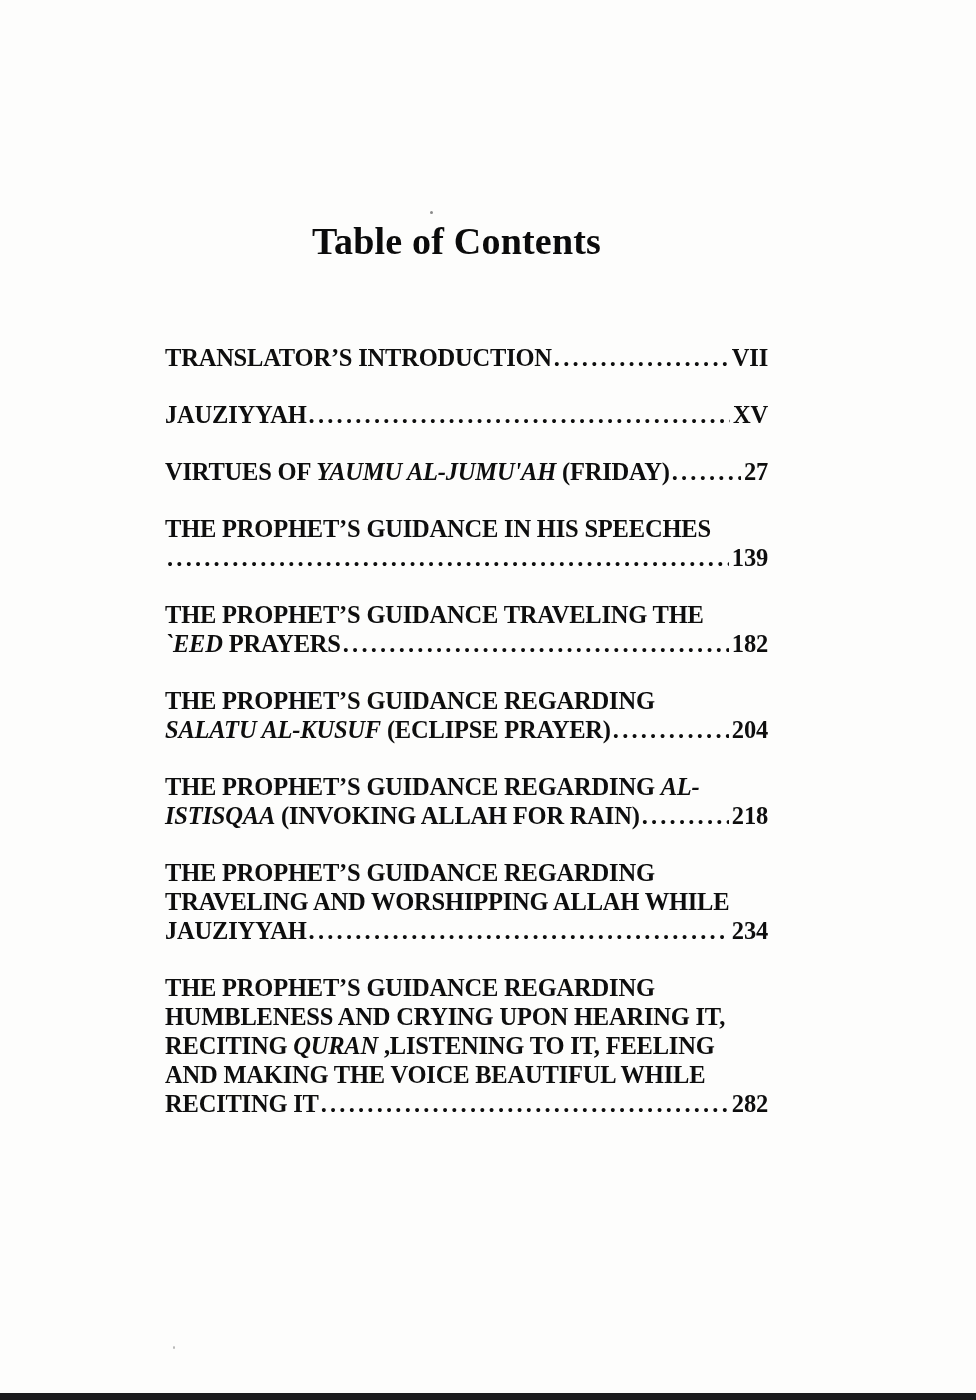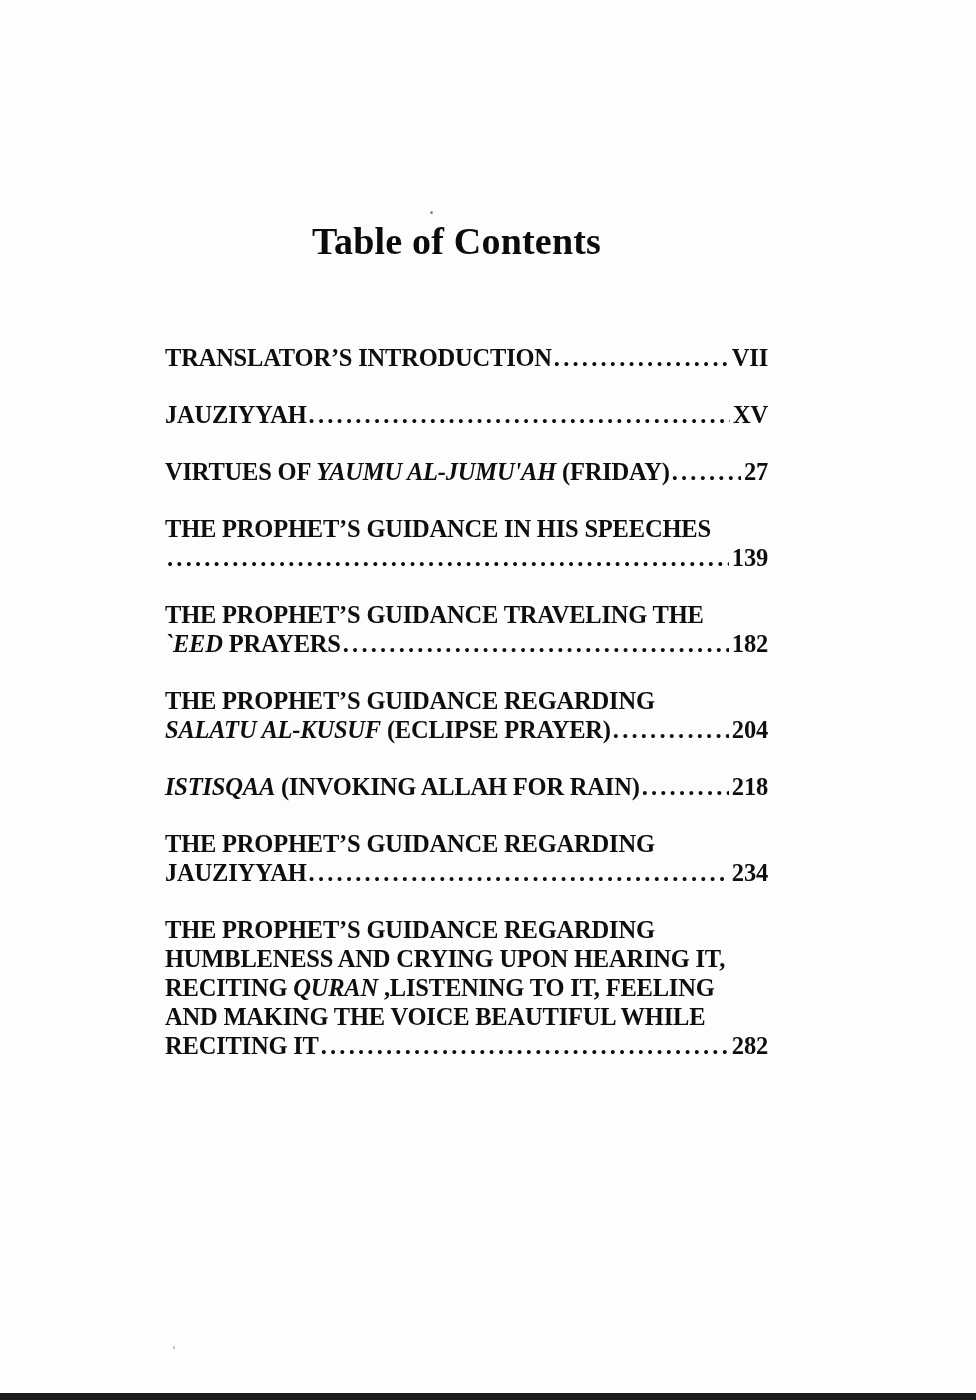--- a/index.html
+++ b/index.html
@@ -134,28 +134,30 @@
         </div>
         <div class="toc-entry">
           <div class="line"><span class="line-text"><span>THE PROPHET’S GUIDANCE REGARDING</span></span></div>
           <div class="line last">
             <span class="line-text"><em>SALATU AL-KUSUF</em><span> (ECLIPSE PRAYER)</span></span>
             <span class="dots">................................................................................................................................................................</span>
             <span class="pagenum">204</span>
           </div>
         </div>
         <div class="toc-entry">
+          <div class="line"><span class="line-text"><span>THE PROPHET’S GUIDANCE REGARDING </span><em>AL-</em></span></div>
           <div class="line last">
             <span class="line-text"><em>ISTISQAA</em><span> (INVOKING ALLAH FOR RAIN)</span></span>
             <span class="dots">................................................................................................................................................................</span>
             <span class="pagenum">218</span>
           </div>
         </div>
         <div class="toc-entry">
           <div class="line"><span class="line-text"><span>THE PROPHET’S GUIDANCE REGARDING</span></span></div>
+          <div class="line"><span class="line-text"><span>TRAVELING AND WORSHIPPING ALLAH WHILE</span></span></div>
           <div class="line last">
             <span class="line-text"><span>JAUZIYYAH</span></span>
             <span class="dots">................................................................................................................................................................</span>
             <span class="pagenum">234</span>
           </div>
         </div>
         <div class="toc-entry">
           <div class="line"><span class="line-text"><span>THE PROPHET’S GUIDANCE REGARDING</span></span></div>
           <div class="line"><span class="line-text"><span>HUMBLENESS AND CRYING UPON HEARING IT,</span></span></div>
           <div class="line"><span class="line-text"><span>RECITING </span><em>QURAN</em><span> ,LISTENING TO IT, FEELING</span></span></div>

